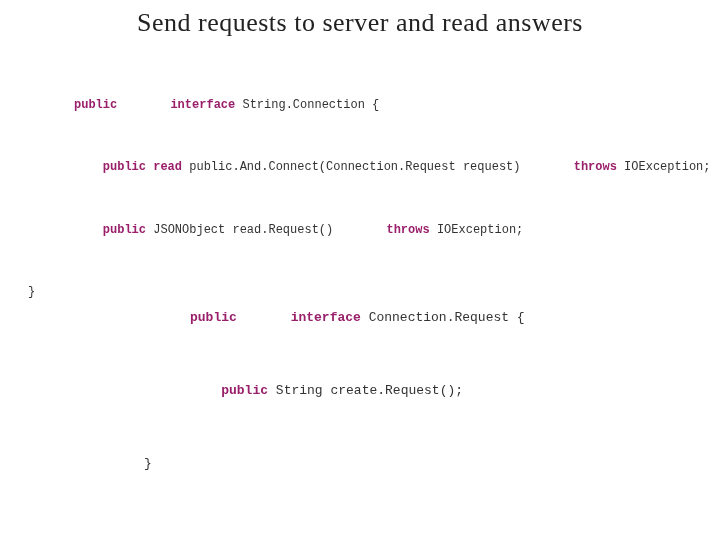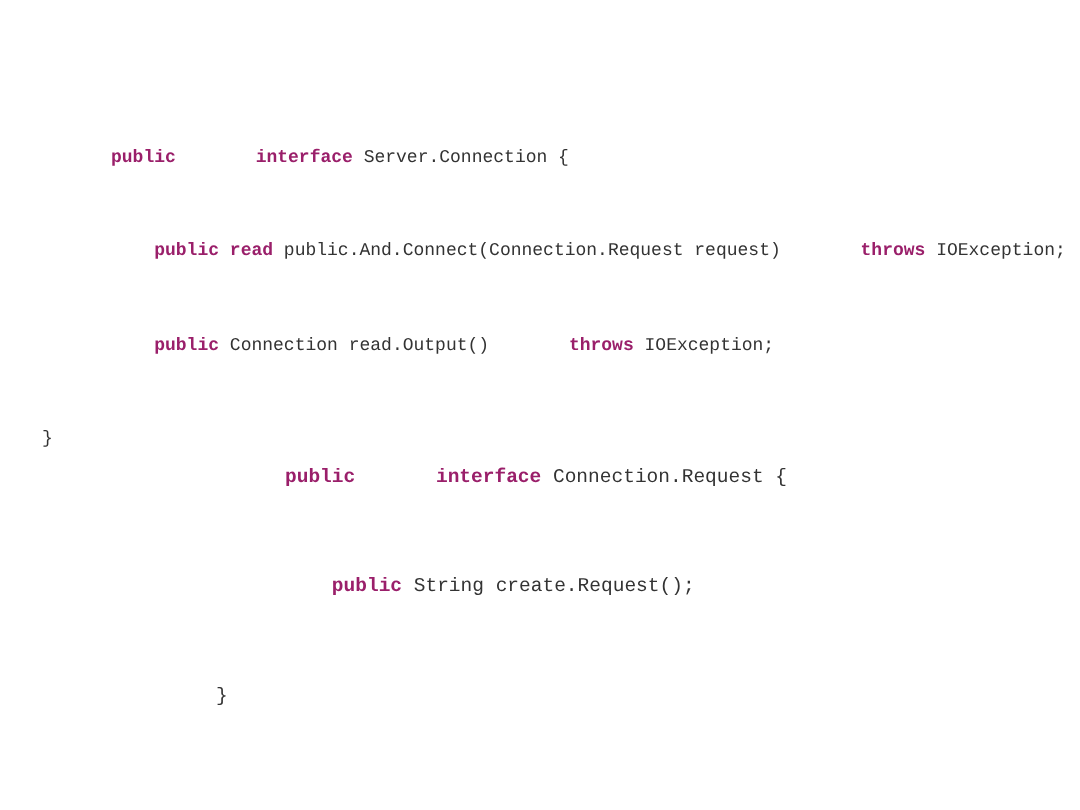--- a/index.html
+++ b/index.html
@@ -39,26 +39,27 @@
   }
   .code1 { top: 90px; left: 28px; }
   .code2 { top: 300px; left: 144px; font-size: 13px; line-height: 2.8; }
   .kw { color: #9a1f6a; font-weight: bold; padding-left: 46px; }
 </style>
 </head>
 <body>
 
 <div class="slide">
 
+  <div class="title">Send requests to server and read answers</div>
 
-  <div class="code code1"><span class="kw">public</span> <span class="kw">interface</span><span> Server.Connection {</span>
+  <div class="code code1"><span class="kw">public</span> <span class="kw">interface</span><span> String.Connection {</span>
 
 <span>    </span><span class="kw">public read</span><span> public.And.Connect(Connection.Request request) </span><span class="kw">throws</span><span> IOException;</span>
 
-<span>    </span><span class="kw">public</span><span> Connection read.Output() </span><span class="kw">throws</span><span> IOException;</span>
+<span>    </span><span class="kw">public</span><span> JSONObject read.Request() </span><span class="kw">throws</span><span> IOException;</span>
 
 <span>}</span></div>
 
   <div class="code code2"><span class="kw">public</span> <span class="kw">interface</span><span> Connection.Request {</span>
 
 <span>    </span><span class="kw">public</span><span> String create.Request();</span>
 
 <span>}</span></div>
 
 </div>

